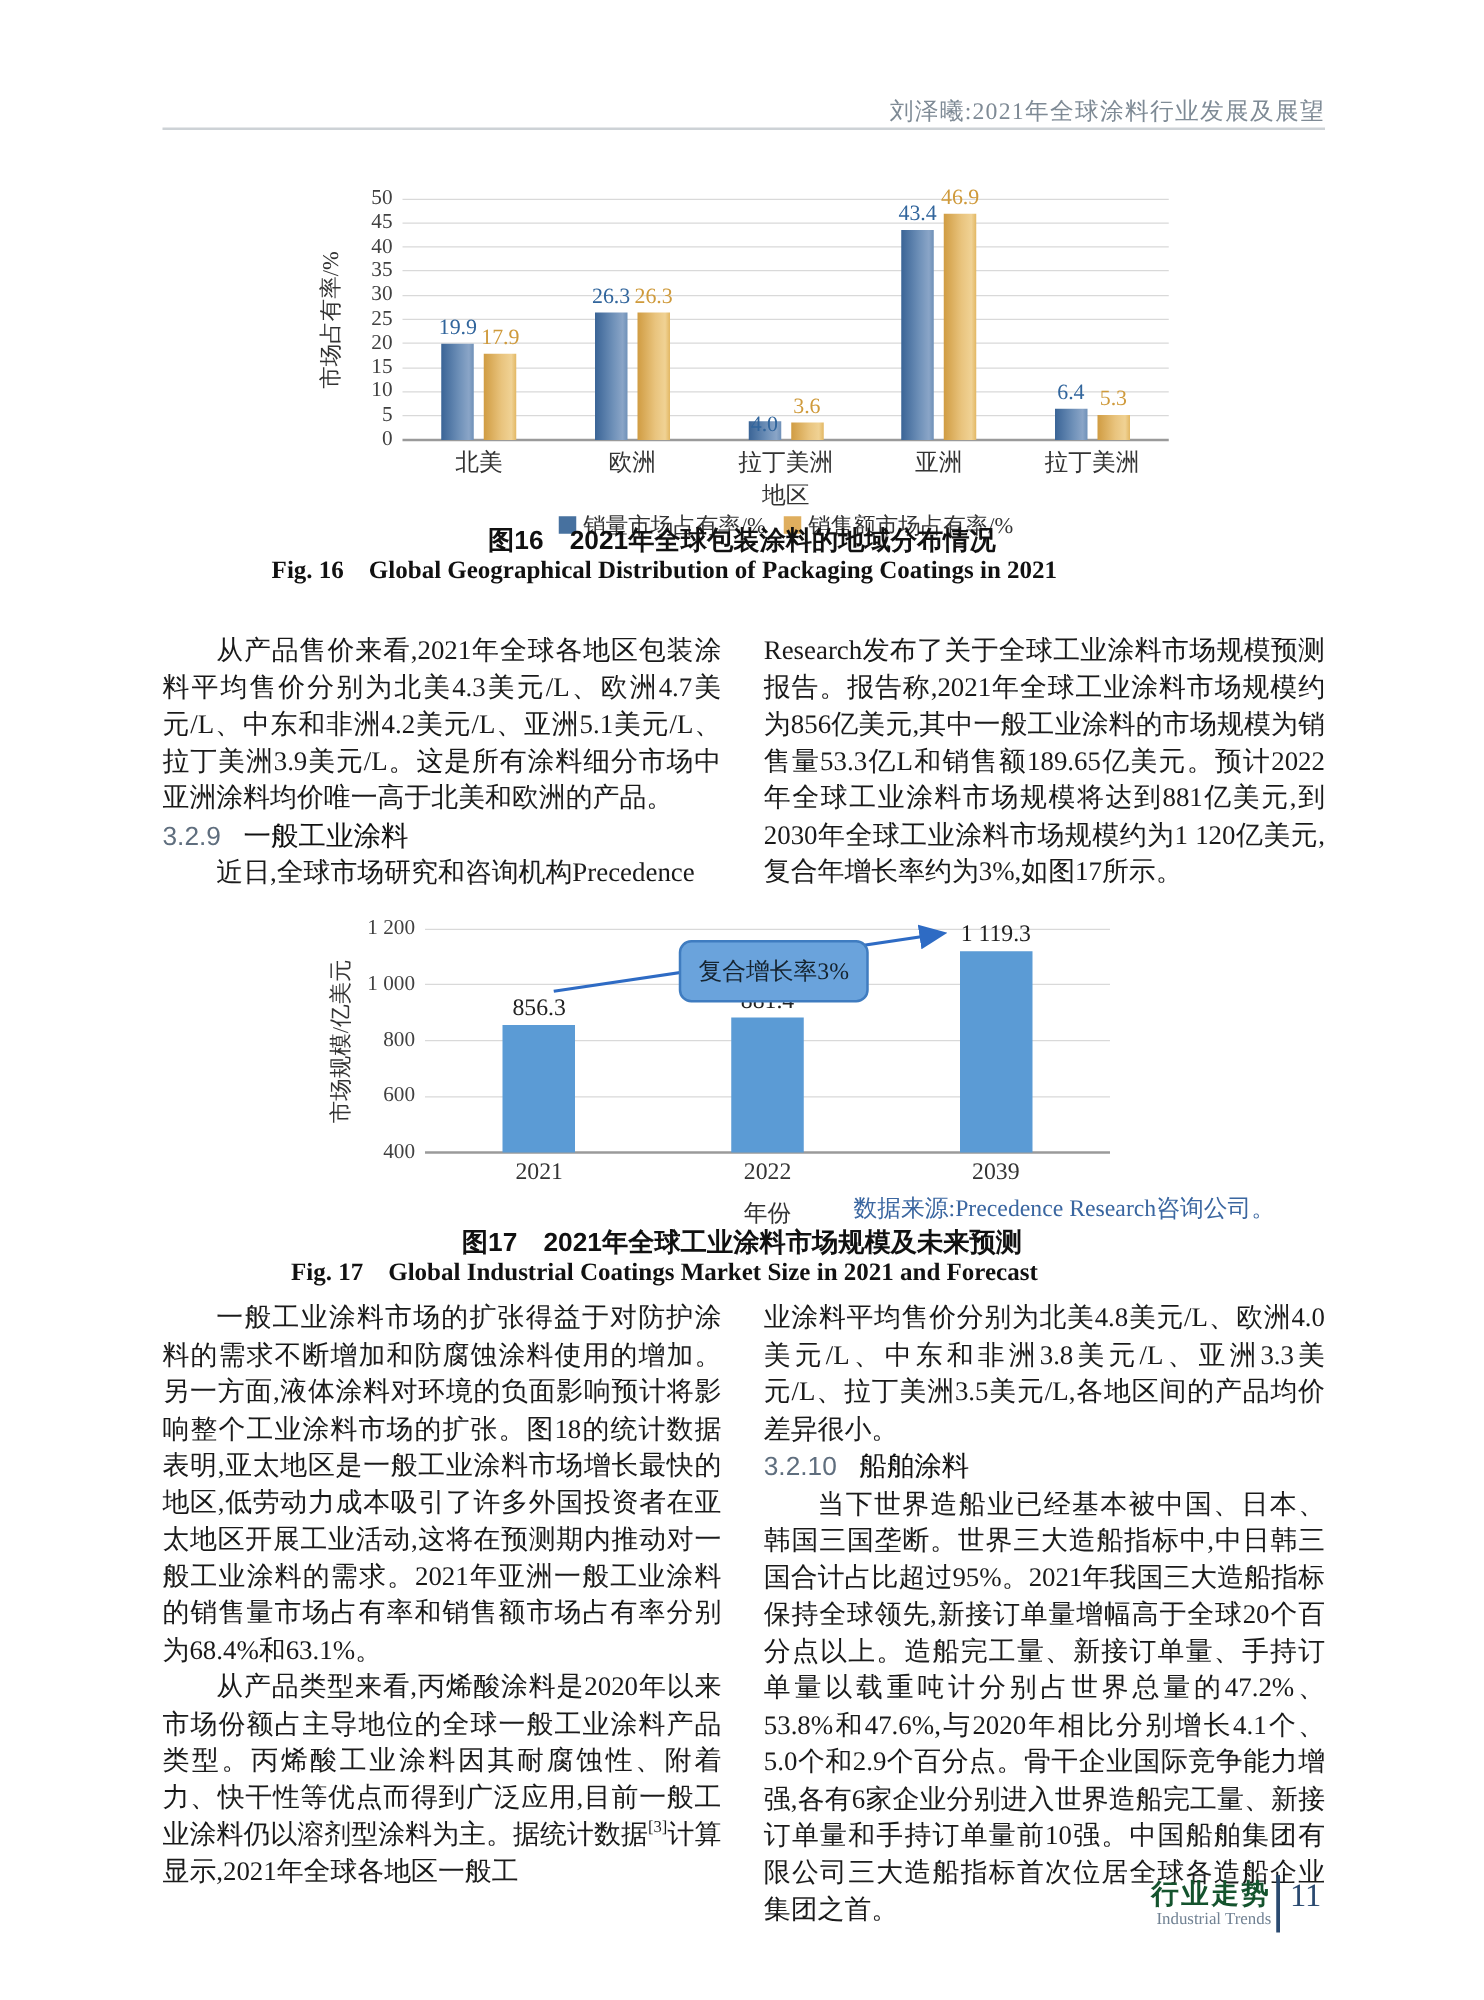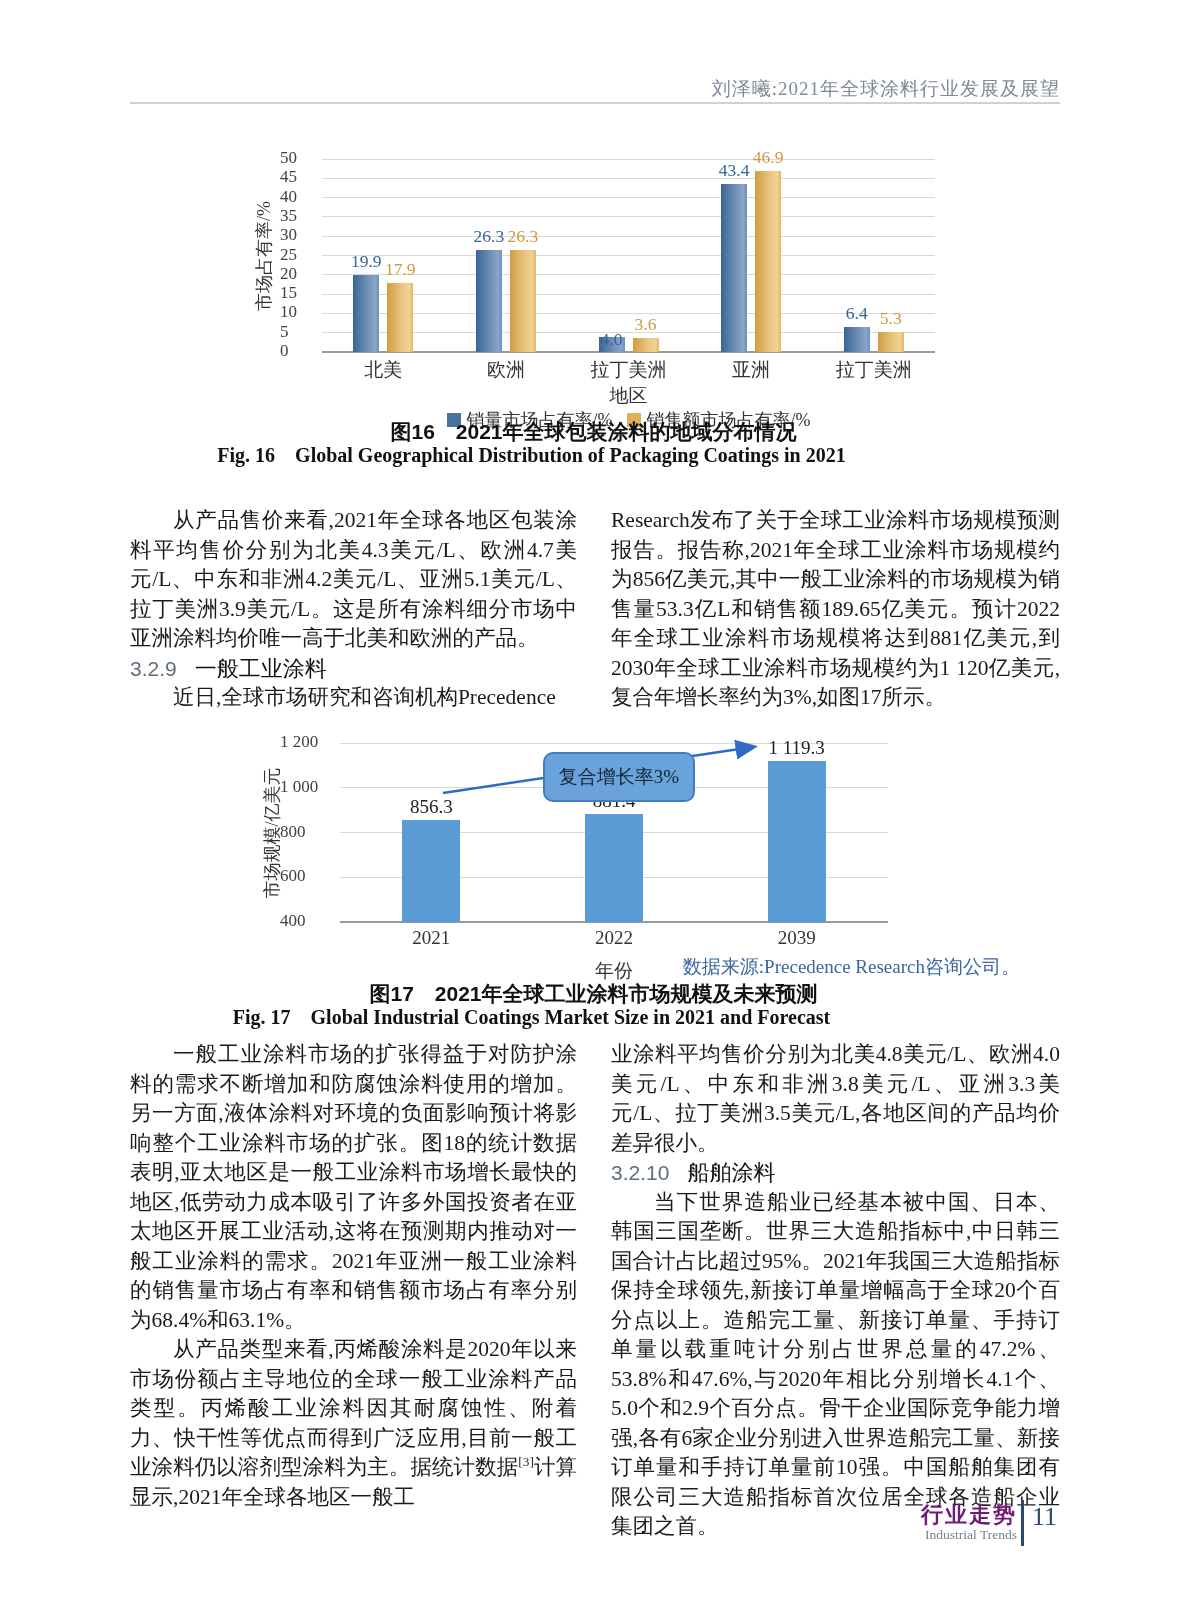--- a/index.html
+++ b/index.html
@@ -5,21 +5,21 @@
   html,body{margin:0;padding:0;background:#ffffff;}
   .page{position:relative;width:1187px;height:1600px;background:#fff;overflow:hidden;
         font-family:"Liberation Serif","DejaVu Serif",serif;color:#1a1a1a;}
   
   .running-title{position:absolute;top:76px;right:127px;font-size:19px;color:#7e8a95;letter-spacing:1px;}
   .header-rule{position:absolute;left:130px;top:102px;width:930px;height:2px;background:#cdd2d6;}
   
   .chart{position:absolute;}
   .chart .grid{position:absolute;height:1px;background:#d9d9d9;}
   .chart .axisline{position:absolute;height:2px;background:#9a9a9a;}
-  .chart .ytick{position:absolute;font-size:17px;color:#404040;}
+  .chart .ytick{position:absolute;text-align:right;font-size:17px;color:#404040;}
   .chart .xtick{position:absolute;text-align:center;font-size:19px;color:#333;}
   .chart .ylab{position:absolute;font-size:18px;color:#333;white-space:nowrap;transform:translate(-50%,-50%) rotate(-90deg);}
   .chart .xlab{position:absolute;text-align:center;font-size:19px;color:#333;}
   .chart .bar{position:absolute;}
   .chart .vlabel{position:absolute;text-align:center;font-size:17.5px;white-space:nowrap;}
   #chart1 .bar.s0{background:linear-gradient(90deg,#3a6496 0%,#6e90b8 55%,#8aa5c7 85%,#6e90b8 100%);}
   #chart1 .bar.s1{background:linear-gradient(90deg,#d09c42 0%,#e9c47e 55%,#f0d294 85%,#e2b763 100%);}
   #chart2 .bar.s0{background:#5b9bd5;}
   #chart2 .vlabel{font-size:19px;color:#222;}
   .legend{position:absolute;display:flex;gap:14px;justify-content:center;font-size:18px;color:#333;white-space:nowrap;}
@@ -36,21 +36,21 @@
   .source-note{position:absolute;right:167px;font-size:19px;color:#3a66a0;}
   
   .col{position:absolute;font-size:21.5px;line-height:29.5px;text-align:justify;color:#1a1a1a;}
   .col p{margin:0;text-indent:2em;}
   .col p.noindent{text-indent:0;}
   .heading{display:flex;align-items:baseline;line-height:29.5px;margin:0;}
   .heading .num{font-family:"Liberation Sans","DejaVu Sans",sans-serif;font-size:21px;color:#5f6e7e;margin-right:18px;}
   .heading .ttl{font-size:22px;color:#111;}
   sup.ref{font-size:0.62em;vertical-align:super;line-height:0;}
   
-  .footer-cn{position:absolute;right:170px;top:1500px;font-size:22px;font-weight:bold;color:#701a75;
+  .footer-cn{position:absolute;right:170px;top:1500px;font-size:22px;font-weight:bold;color:#14532d;
              font-family:"Liberation Sans","DejaVu Sans",sans-serif;letter-spacing:2px;}
   .footer-en{position:absolute;right:170px;top:1527px;font-size:13.5px;color:#718293;}
   .footer-bar{position:absolute;left:1021px;top:1500px;width:3px;height:46px;background:#2a4a70;}
   .footer-num{position:absolute;left:1032px;top:1502px;font-size:26px;color:#2a4a70;}
 </style>
 </head>
 <body>
 
 <div class="page">
 

